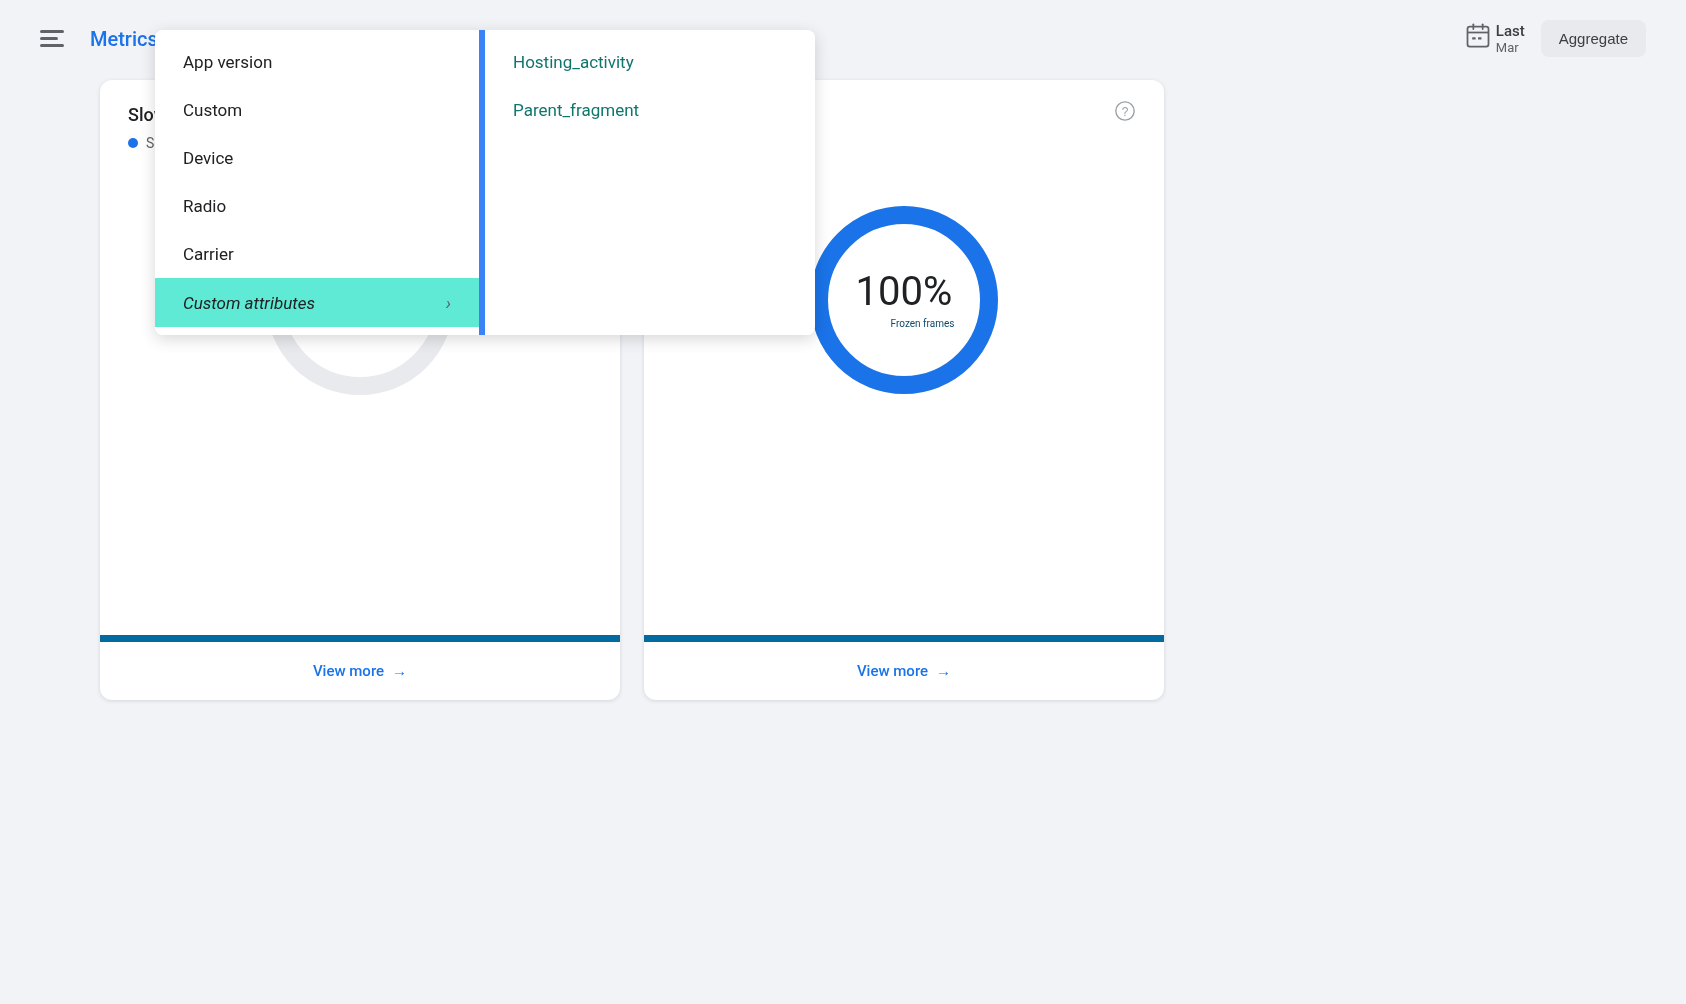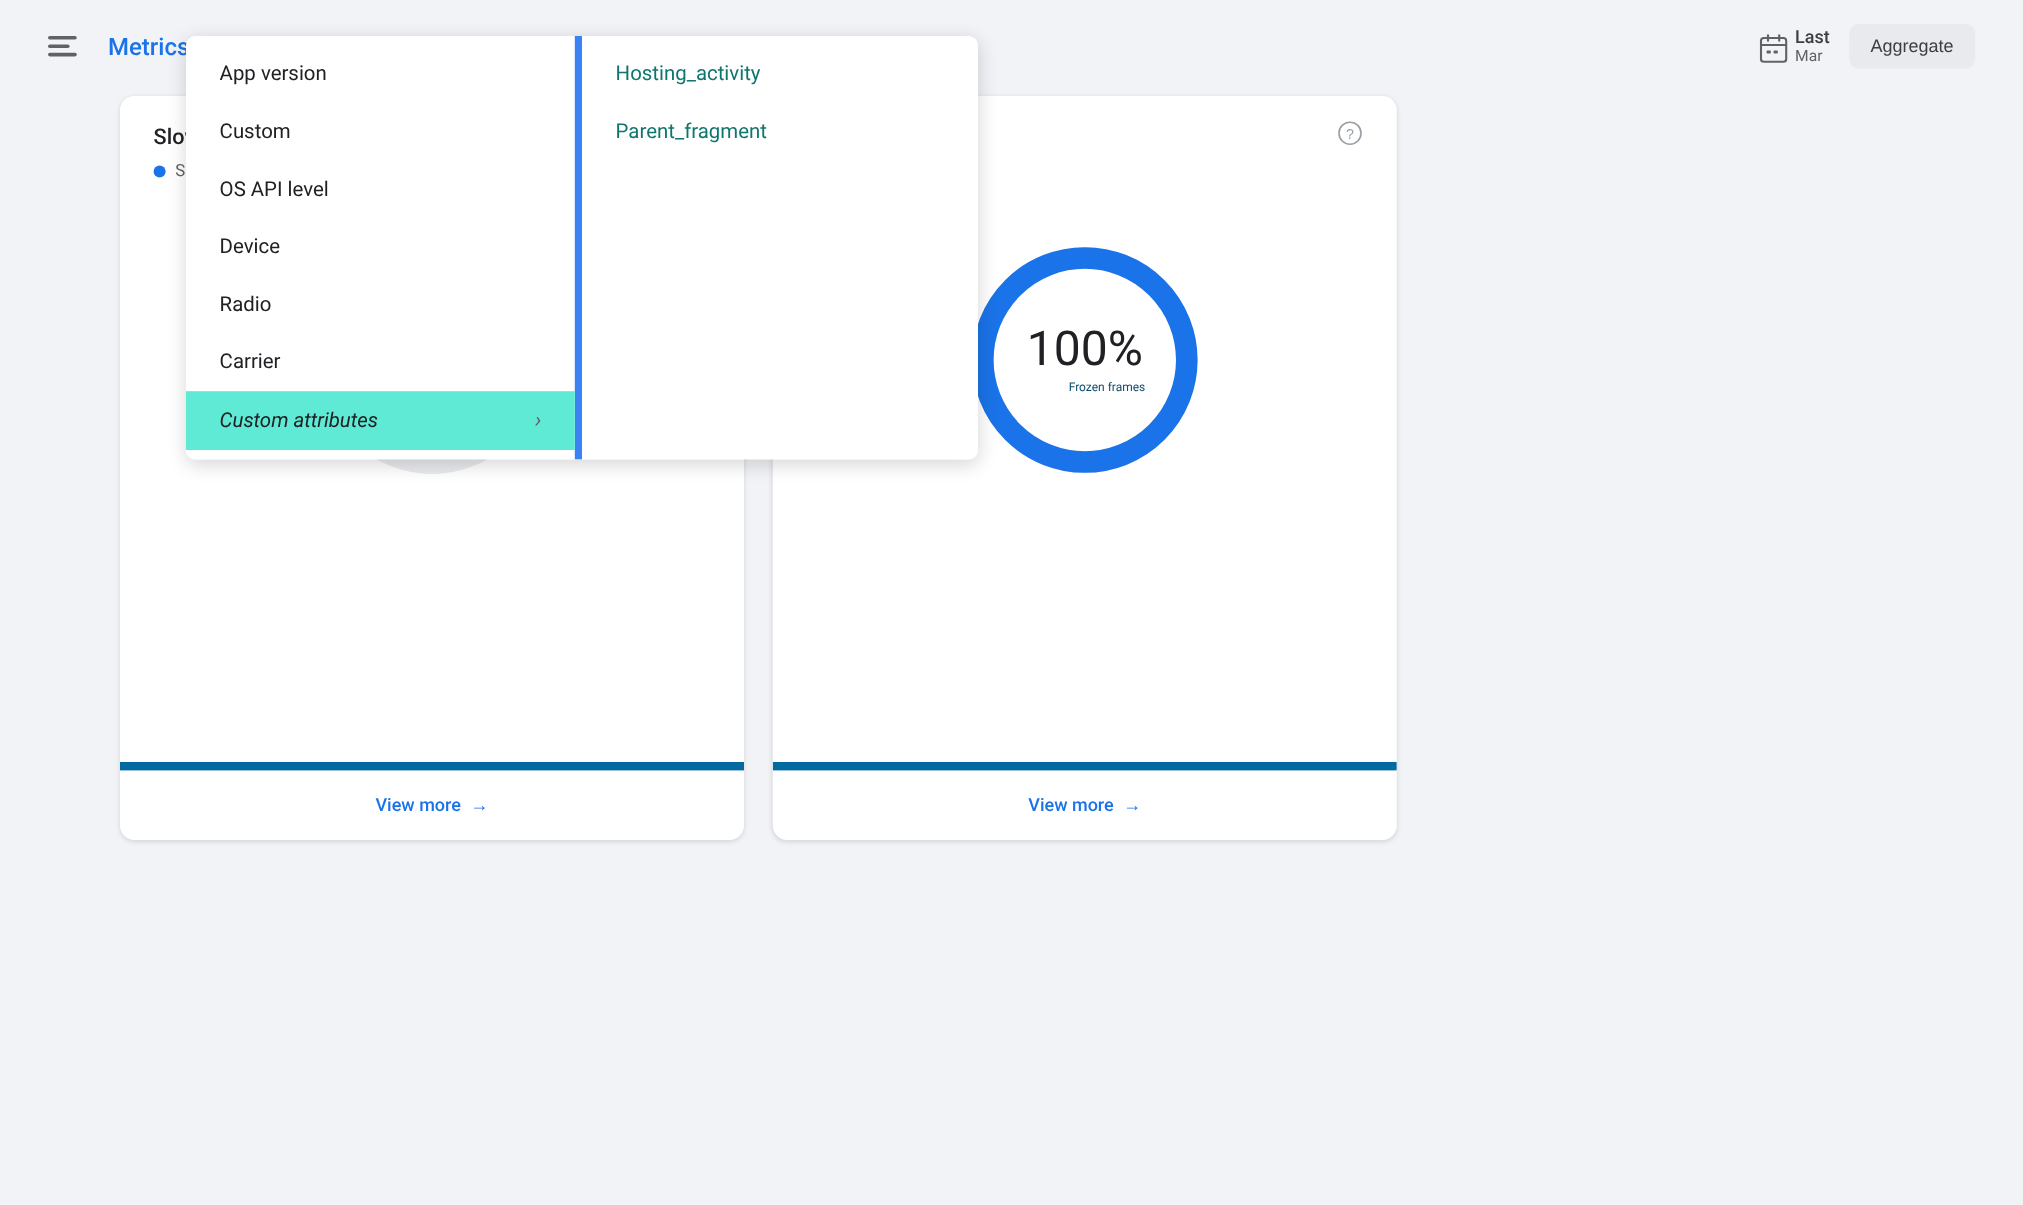--- a/index.html
+++ b/index.html
@@ -58,21 +58,21 @@
     }
 
     .top-right {
       display: flex;
       align-items: center;
       gap: 16px;
     }
 
     .calendar-area {
       display: flex;
-      align-items: flex-end;
+      align-items: flex-start;
       gap: 4px;
     }
 
     .aggregate-btn {
       background: #e8eaed;
       border: none;
       border-radius: 8px;
       padding: 10px 18px;
       font-size: 15px;
       font-weight: 500;
@@ -357,23 +357,20 @@
 
 <div class="dropdown-container">
   <div class="dropdown-left">
     <div class="menu-item">
       <span>App version</span>
     </div>
     <div class="menu-item">
       <span>Custom</span>
     </div>
     <div class="menu-item">
-      <span>OS API level</span>
-    </div>
-    <div class="menu-item">
       <span>Device</span>
     </div>
     <div class="menu-item">
       <span>Radio</span>
     </div>
     <div class="menu-item">
       <span>Carrier</span>
     </div>
     <div class="menu-item active">
       <span>Custom attributes</span>

